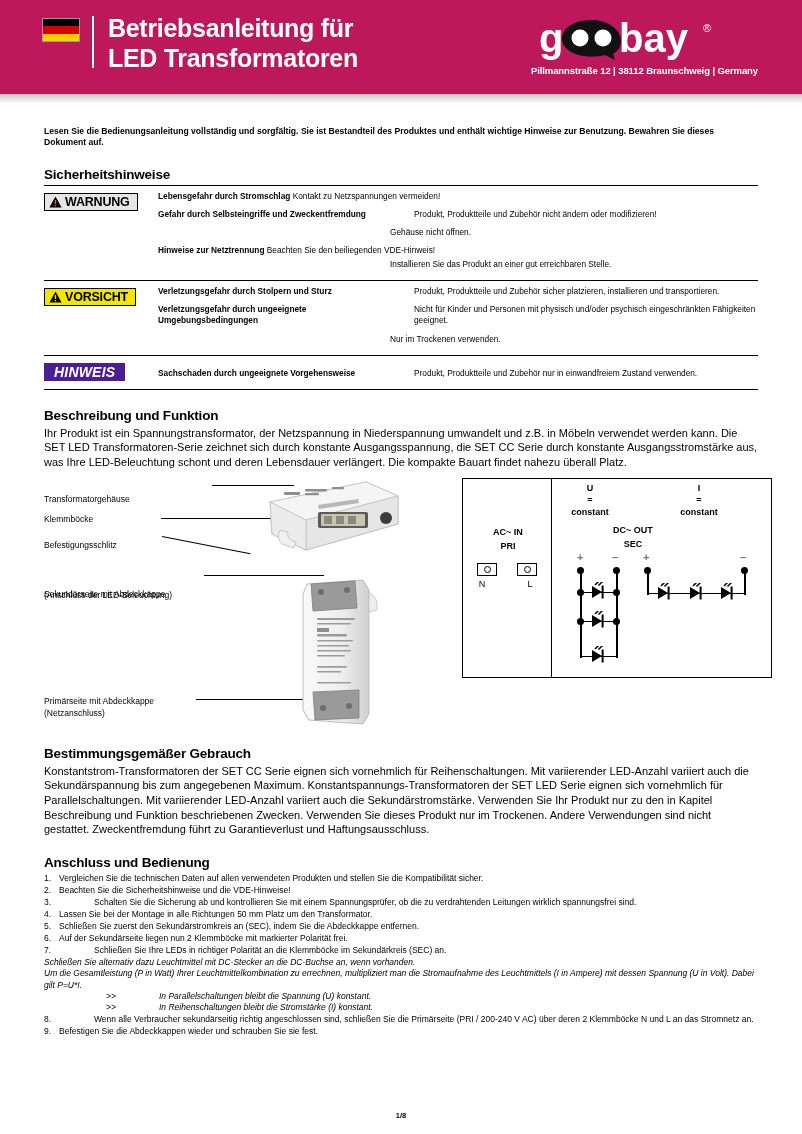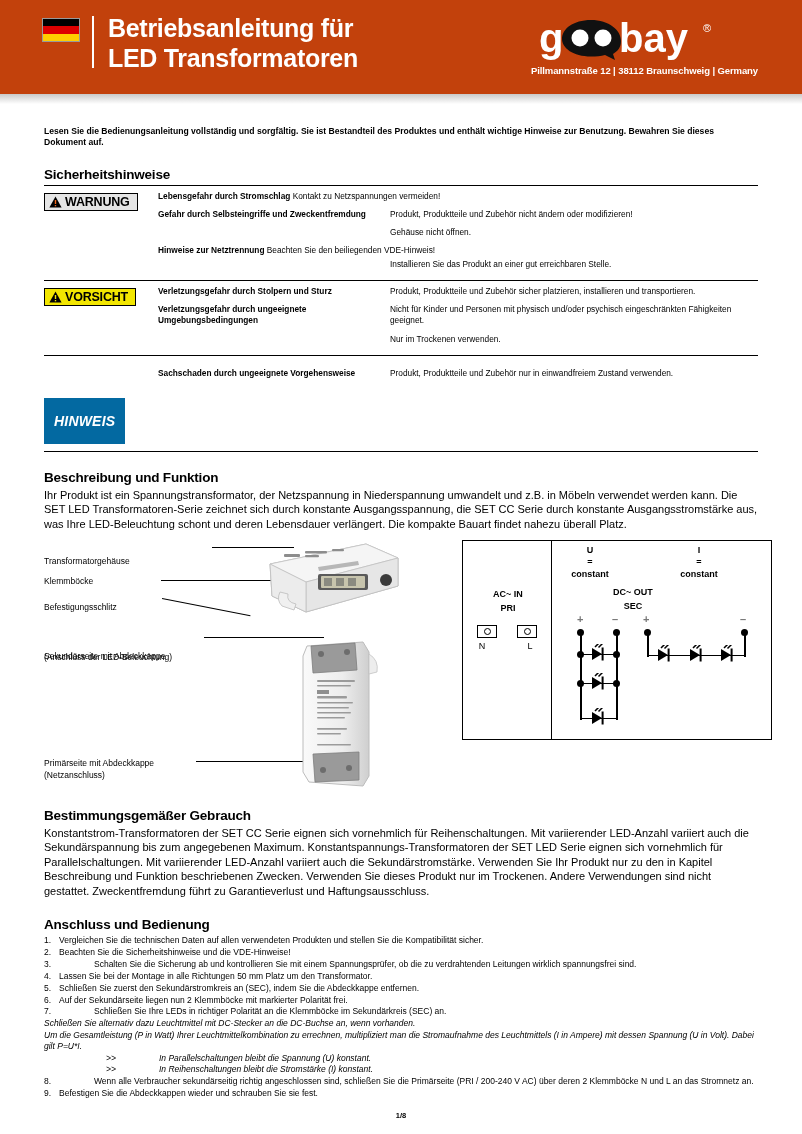--- a/index.html
+++ b/index.html
@@ -8,21 +8,21 @@
     background: #ffffff;
     font-family: "Liberation Sans", sans-serif;
     color: #000;
     overflow: hidden;
     position: relative;
   }
 
   
   .header {
     height: 94px;
-    background: #c2410c;
+    background: #be185d;
     position: relative;
     display: flex;
     align-items: flex-start;
   }
   .header-left {
     display: flex;
     align-items: flex-start;
     padding-left: 42px;
     padding-top: 14px;
   }
@@ -118,33 +118,33 @@
     gap: 3px;
     padding: 1px 7px 1px 4px;
     border: 1.2px solid #000;
     font-weight: bold;
     font-size: 12.5px;
     letter-spacing: -0.2px;
   }
   .badge.warn { background: #e5e5e5; color: #000; }
   .badge.caution { background: #f2e600; color: #000; }
   .badge.notice {
-    background: #0369a1; color: #fff;
+    background: #4c1d95; color: #fff;
     font-style: italic; font-size: 14px;
-    border: none; padding: 15px 10px;
+    border: none; padding: 1px 10px;
     letter-spacing: 0.2px;
-    margin-top: 35px;
   }
   .tri { flex: 0 0 auto; }
 
   .srow {
     display: flex;
     font-size: 8.3px;
     line-height: 1.34;
     margin-bottom: 3px;
+    gap: 24px;
   }
   .srow-mixed { display: block; font-size: 8.3px; line-height: 1.34; margin-bottom: 3px; }
   .srow-left {
     width: 232px;
     flex: 0 0 232px;
     font-weight: bold;
     padding-right: 6px;
   }
   .srow-right { flex: 1; }
   .srow-indent { padding-left: 232px; font-size: 8.3px; line-height: 1.34; margin-bottom: 3px; }

